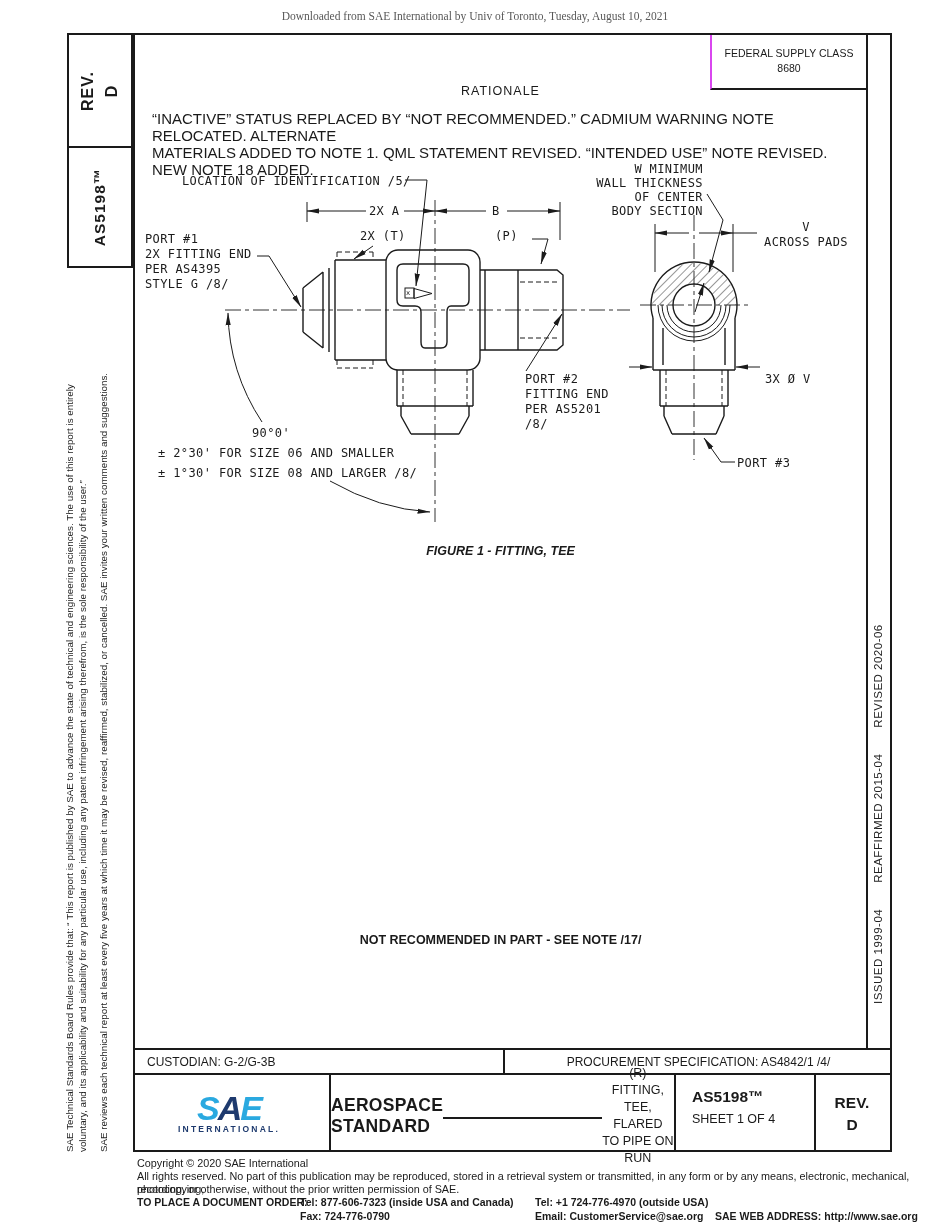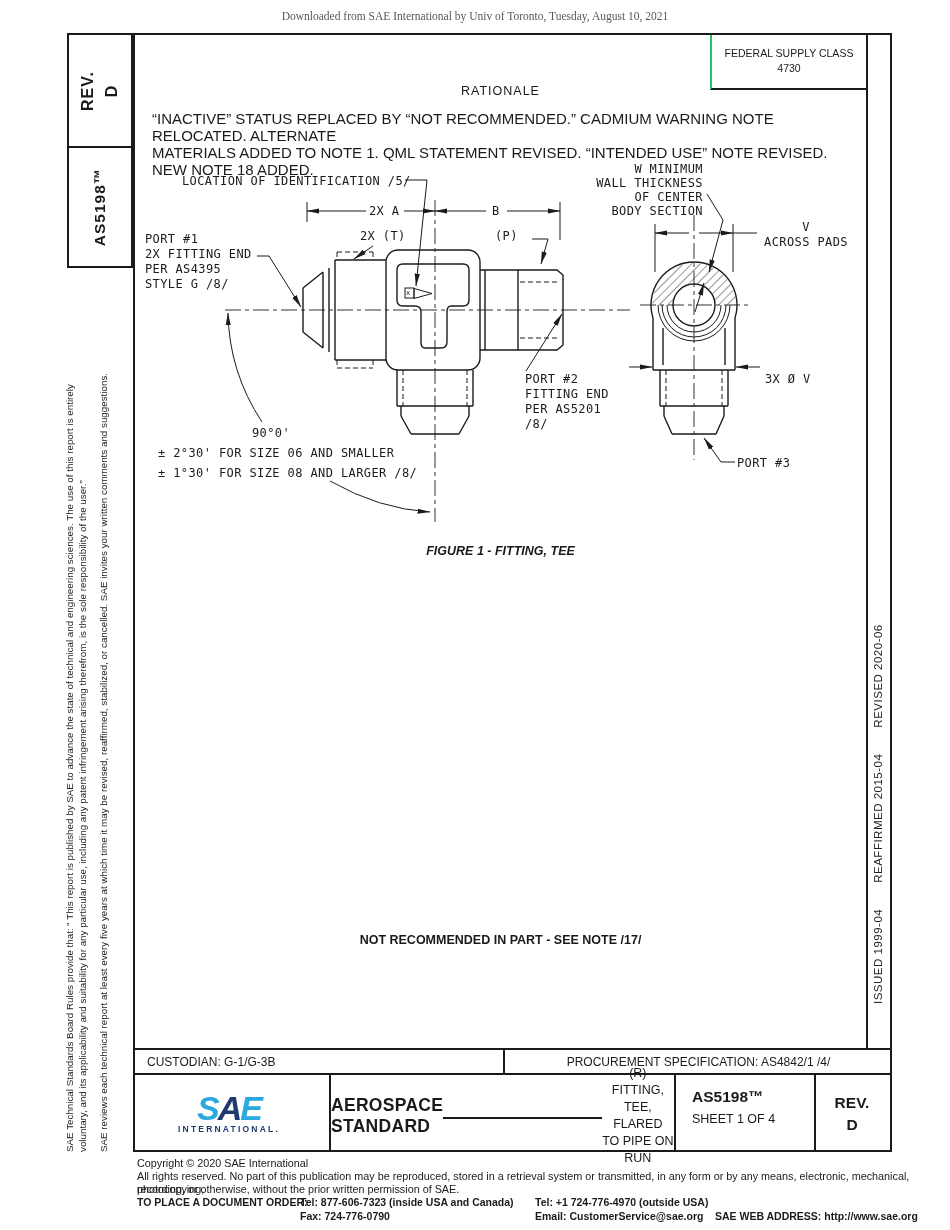--- a/index.html
+++ b/index.html
@@ -20,21 +20,21 @@
   .asbox{top:146px;height:122px;}
   .asbox .vbox-inner{font-size:15.5px;letter-spacing:1px;}
   
   .vrot{transform-origin:0 0;transform:rotate(-90deg);}
   .leftmargin{left:64px;top:1152px;width:888px;font-size:9.8px;color:#222;}
   .leftmargin .ln{white-space:nowrap;line-height:12.5px;}
   .leftmargin .p2{margin-top:9px;}
   .rightmargin{left:872px;top:1004px;width:380px;display:flex;gap:26px;
                font-size:11.5px;letter-spacing:0.5px;white-space:nowrap;color:#222;}
   
-  .fscbox{left:710px;top:35px;width:156px;height:55px;border-left:2px solid #22c55e;
+  .fscbox{left:710px;top:35px;width:156px;height:55px;border-left:2px solid #d946ef;
           border-bottom:2px solid #1a1a1a;box-sizing:border-box;text-align:center;
           font-size:10.5px;line-height:15px;padding-top:11px;}
   .rationale-title{left:133px;top:84px;width:735px;text-align:center;font-size:12.5px;letter-spacing:1px;}
   .rationale-text{left:152px;top:110px;width:712px;font-size:15px;line-height:17px;white-space:pre-line;}
   
   .drawing{left:133px;top:160px;width:735px;height:400px;}
   .cadlbl{position:absolute;font-family:"DejaVu Sans Mono",monospace;font-size:12px;
           letter-spacing:0.4px;line-height:15px;white-space:pre-line;color:#1b1b1b;}
   .flagx{position:absolute;left:273px;top:129px;font-family:"DejaVu Sans Mono",monospace;font-size:7px;}
   .caption{position:absolute;left:0;top:384px;width:735px;text-align:center;
@@ -110,21 +110,21 @@
   </div>
 
   <div class="abs vrot rightmargin">
     <span>ISSUED 1999-04</span>
     <span>REAFFIRMED 2015-04</span>
     <span>REVISED 2020-06</span>
   </div>
 
   <div class="abs fscbox">
     <div>FEDERAL SUPPLY CLASS</div>
-    <div>4730</div>
+    <div>8680</div>
   </div>
 
   <div class="abs rationale-title">RATIONALE</div>
   <div class="abs rationale-text">“INACTIVE” STATUS REPLACED BY “NOT RECOMMENDED.” CADMIUM WARNING NOTE RELOCATED. ALTERNATE
 MATERIALS ADDED TO NOTE 1. QML STATEMENT REVISED. “INTENDED USE” NOTE REVISED. NEW NOTE 18 ADDED.</div>
 
   <div class="abs drawing">
     <svg width="735" height="400" viewBox="0 0 735 400">
       <defs>
         <marker id="arw" viewBox="0 0 12 6" refX="11.5" refY="3" markerWidth="13" markerHeight="7" orient="auto-start-reverse" markerUnits="userSpaceOnUse">
@@ -228,21 +228,21 @@
     <div class="cadlbl" style="left:632px;top:212px;">3X  Ø V</div>
     <span class="flagx">x</span>
     <div class="caption">FIGURE 1 - FITTING, TEE</div>
   </div>
 
   <div class="abs notrec">NOT RECOMMENDED IN PART - SEE NOTE /17/</div>
 
 
 
   <div class="abs custrow">
-    <div class="custcell">CUSTODIAN: G-1/G-3B</div>
+    <div class="custcell">CUSTODIAN: G-2/G-3B</div>
     <div class="proccell">PROCUREMENT SPECIFICATION: AS4842/1 /4/</div>
   </div>
 
   <div class="abs titleblock">
     <div class="tb-cell tb-logo">
       <div class="sae-word"><span class="sae-s">S</span><span class="sae-a">A</span><span class="sae-e">E</span></div>
       <div class="sae-sub">INTERNATIONAL.</div>
     </div>
     <div class="tb-cell tb-mid">
       <div class="tb-kind">AEROSPACE STANDARD</div>

